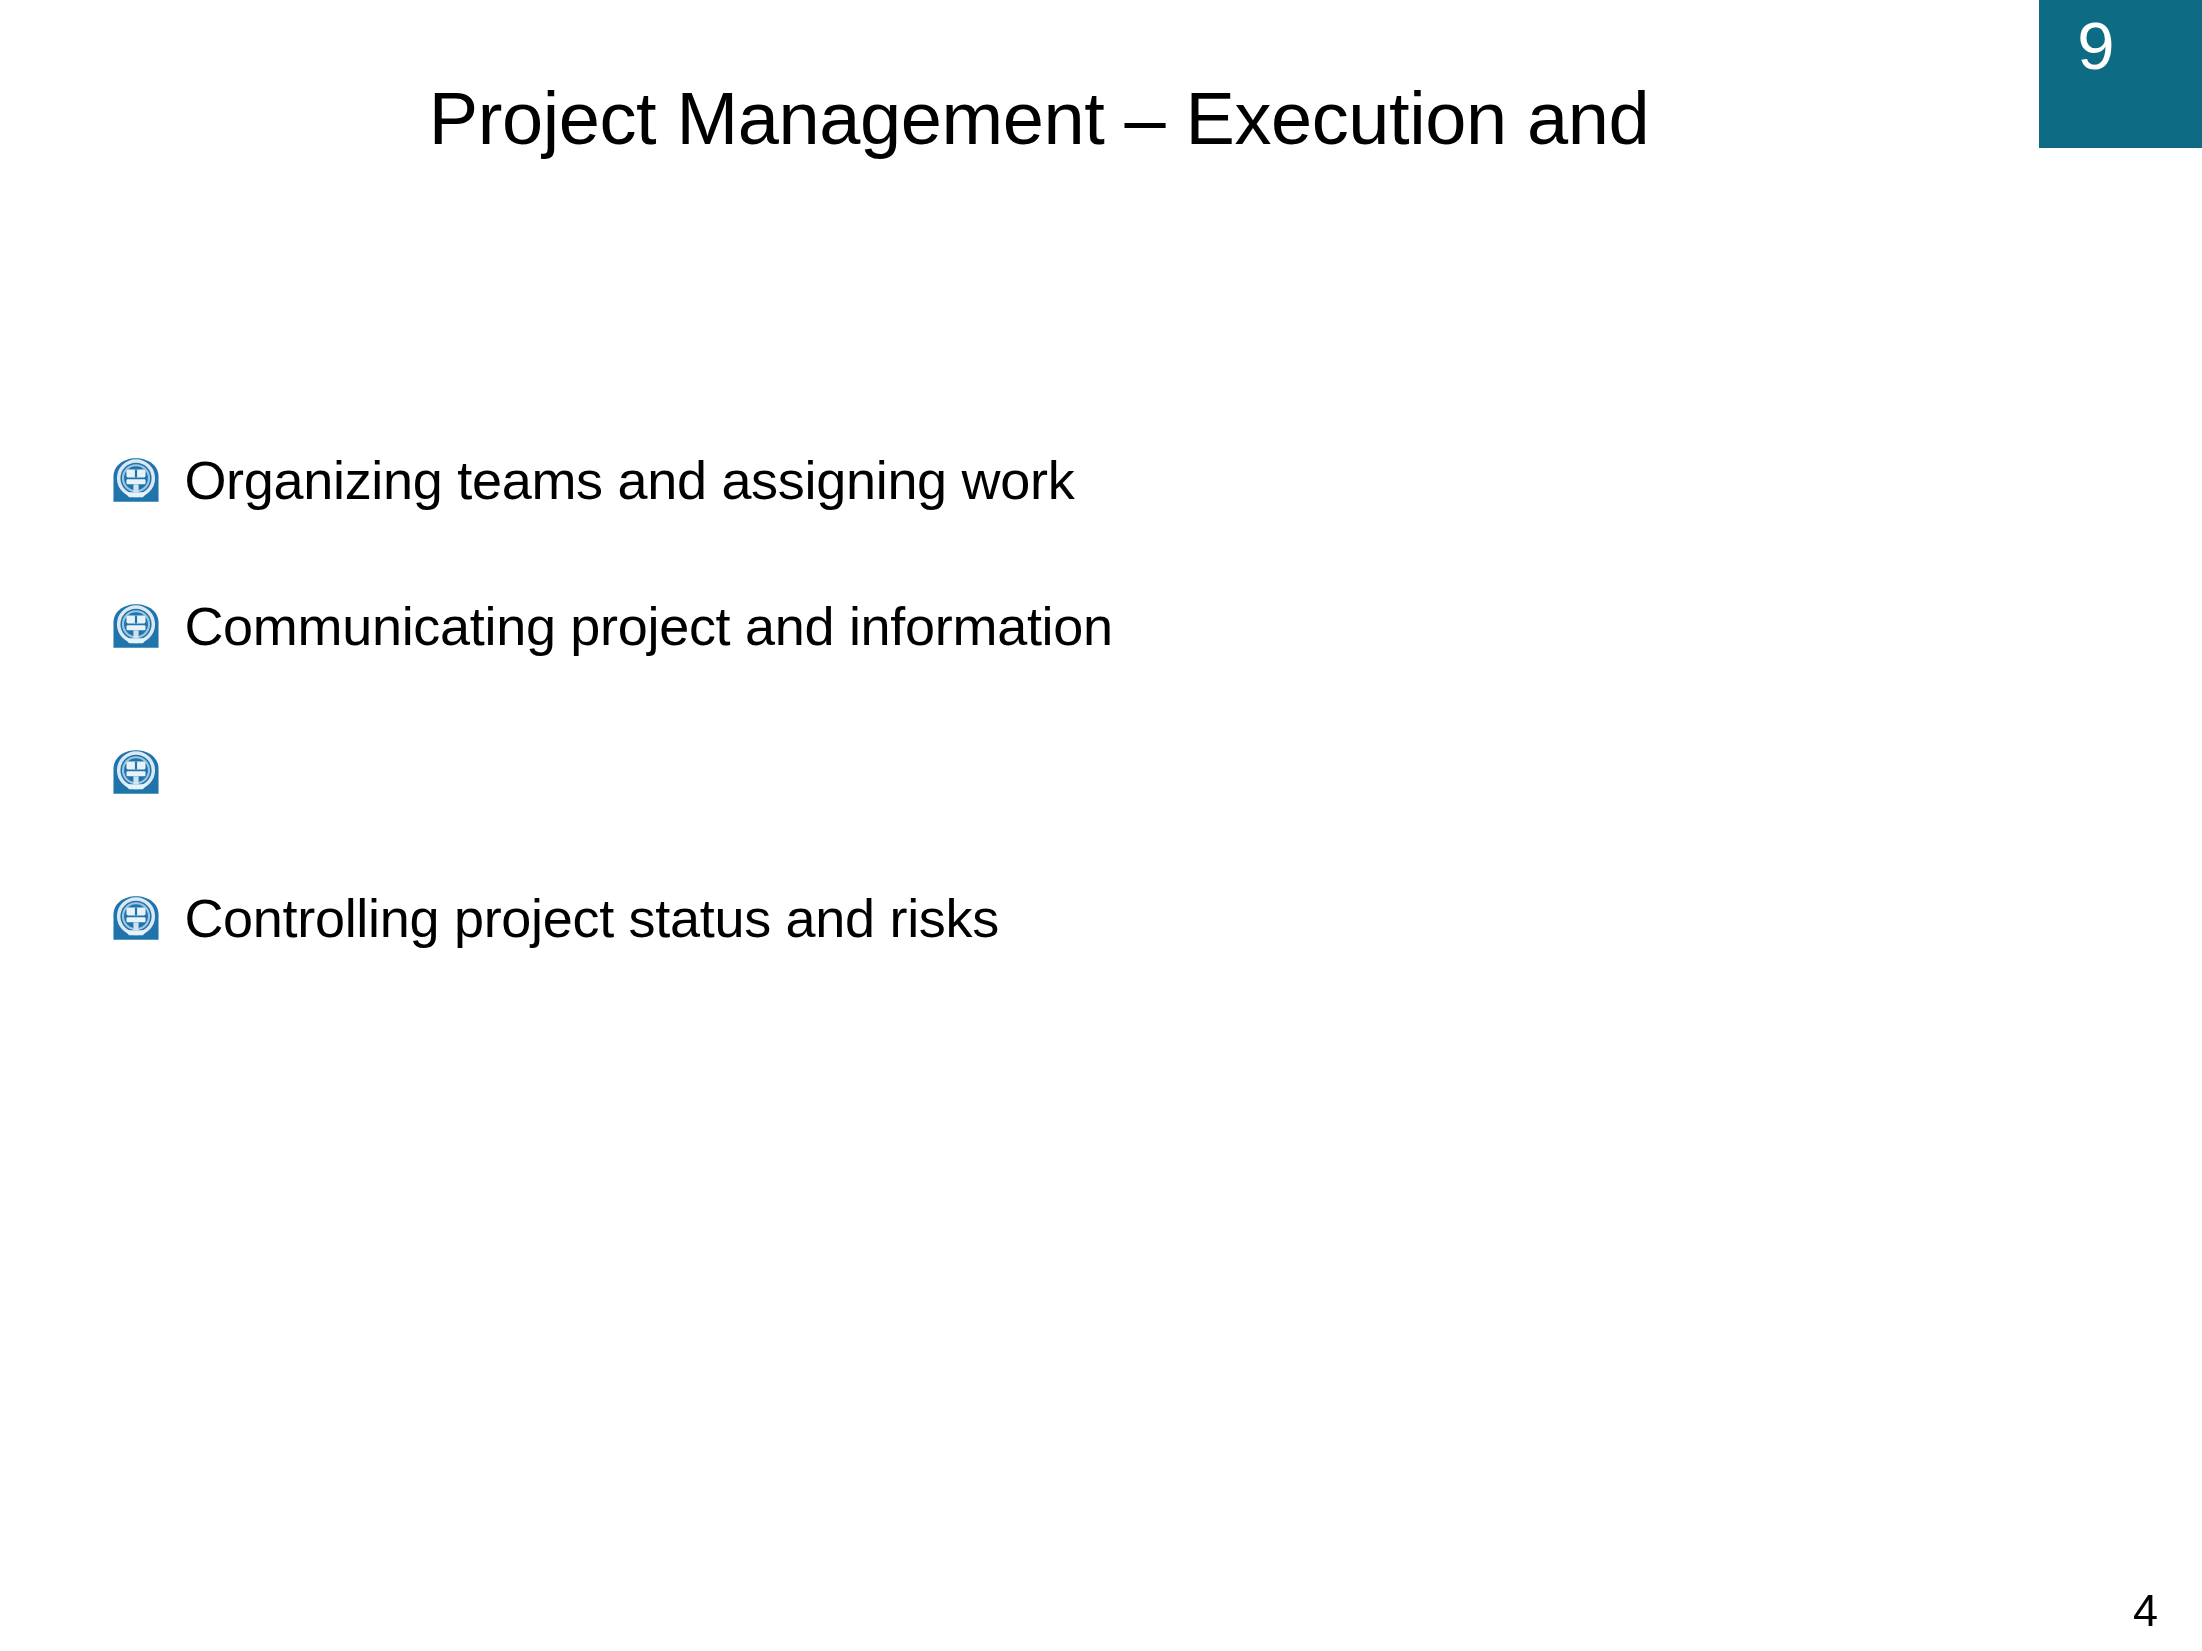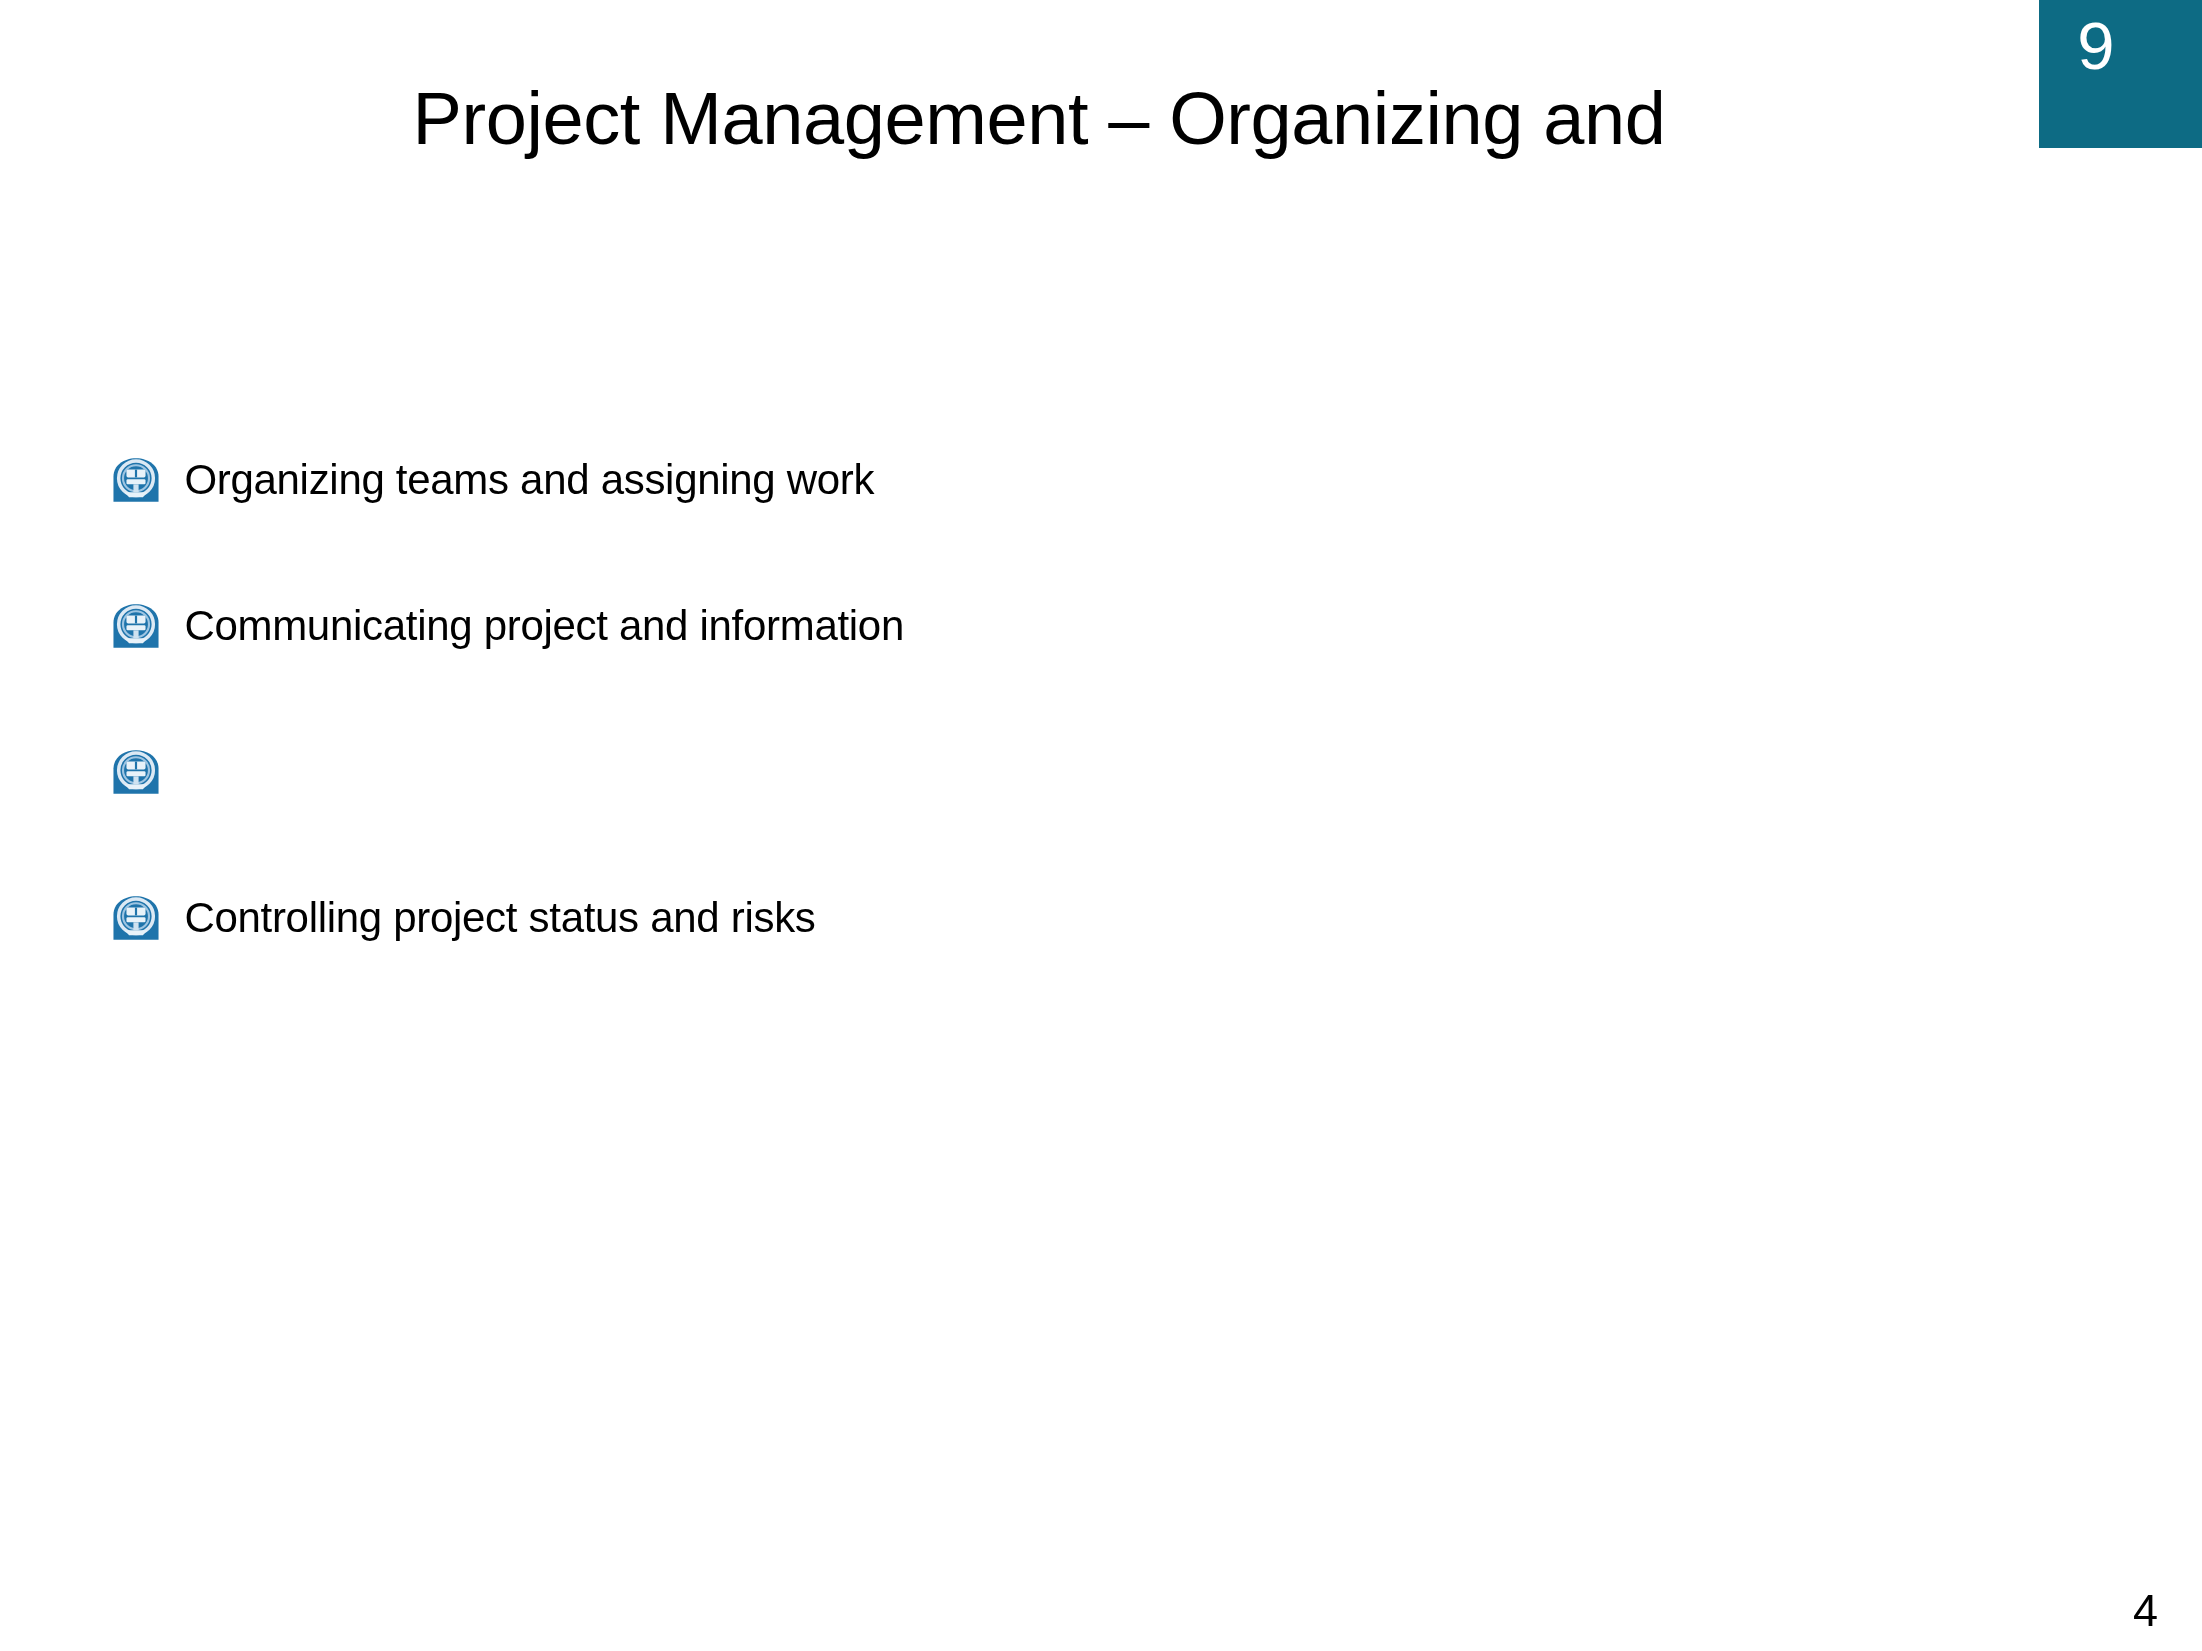--- a/index.html
+++ b/index.html
@@ -91,21 +91,21 @@
   }
   .bullet-marker svg {
     display: block;
     width: 52px;
     height: 52px;
   }
   .bullet-text {
     flex: 0 1 auto;
     color: #000000;
     font-family: "Liberation Sans", sans-serif;
-    font-size: 42px;
+    font-size: 54px;
     font-weight: 400;
     line-height: 1.05;
     white-space: nowrap;
     letter-spacing: -0.3px;
     text-align: center;
   }
 
   
   .page-number {
     position: absolute;
@@ -121,21 +121,21 @@
 </head>
 <body>
 
 <div class="slide">
 
   <div class="slide-badge">
     <div class="slide-badge-number">9</div>
   </div>
 
   <div class="title">
-    <span class="title-line">Project Management – Organizing and</span>
+    <span class="title-line">Project Management – Execution and</span>
   </div>
 
   <div class="bullets">
 
     <div class="bullet-row">
       <span class="bullet-marker">
         <svg viewBox="0 0 60 60" xmlns="http://www.w3.org/2000/svg">
           <path d="M4 26 C4 14 15 5 30 5 C45 5 56 14 56 26 L56 55 L4 55 Z" fill="#1f74ab"></path>
           <circle cx="30" cy="28" r="20" fill="none" stroke="#dce9f4" stroke-width="4"></circle>
           <circle cx="30" cy="28" r="15" fill="none" stroke="#9ec5e2" stroke-width="2.5"></circle>

